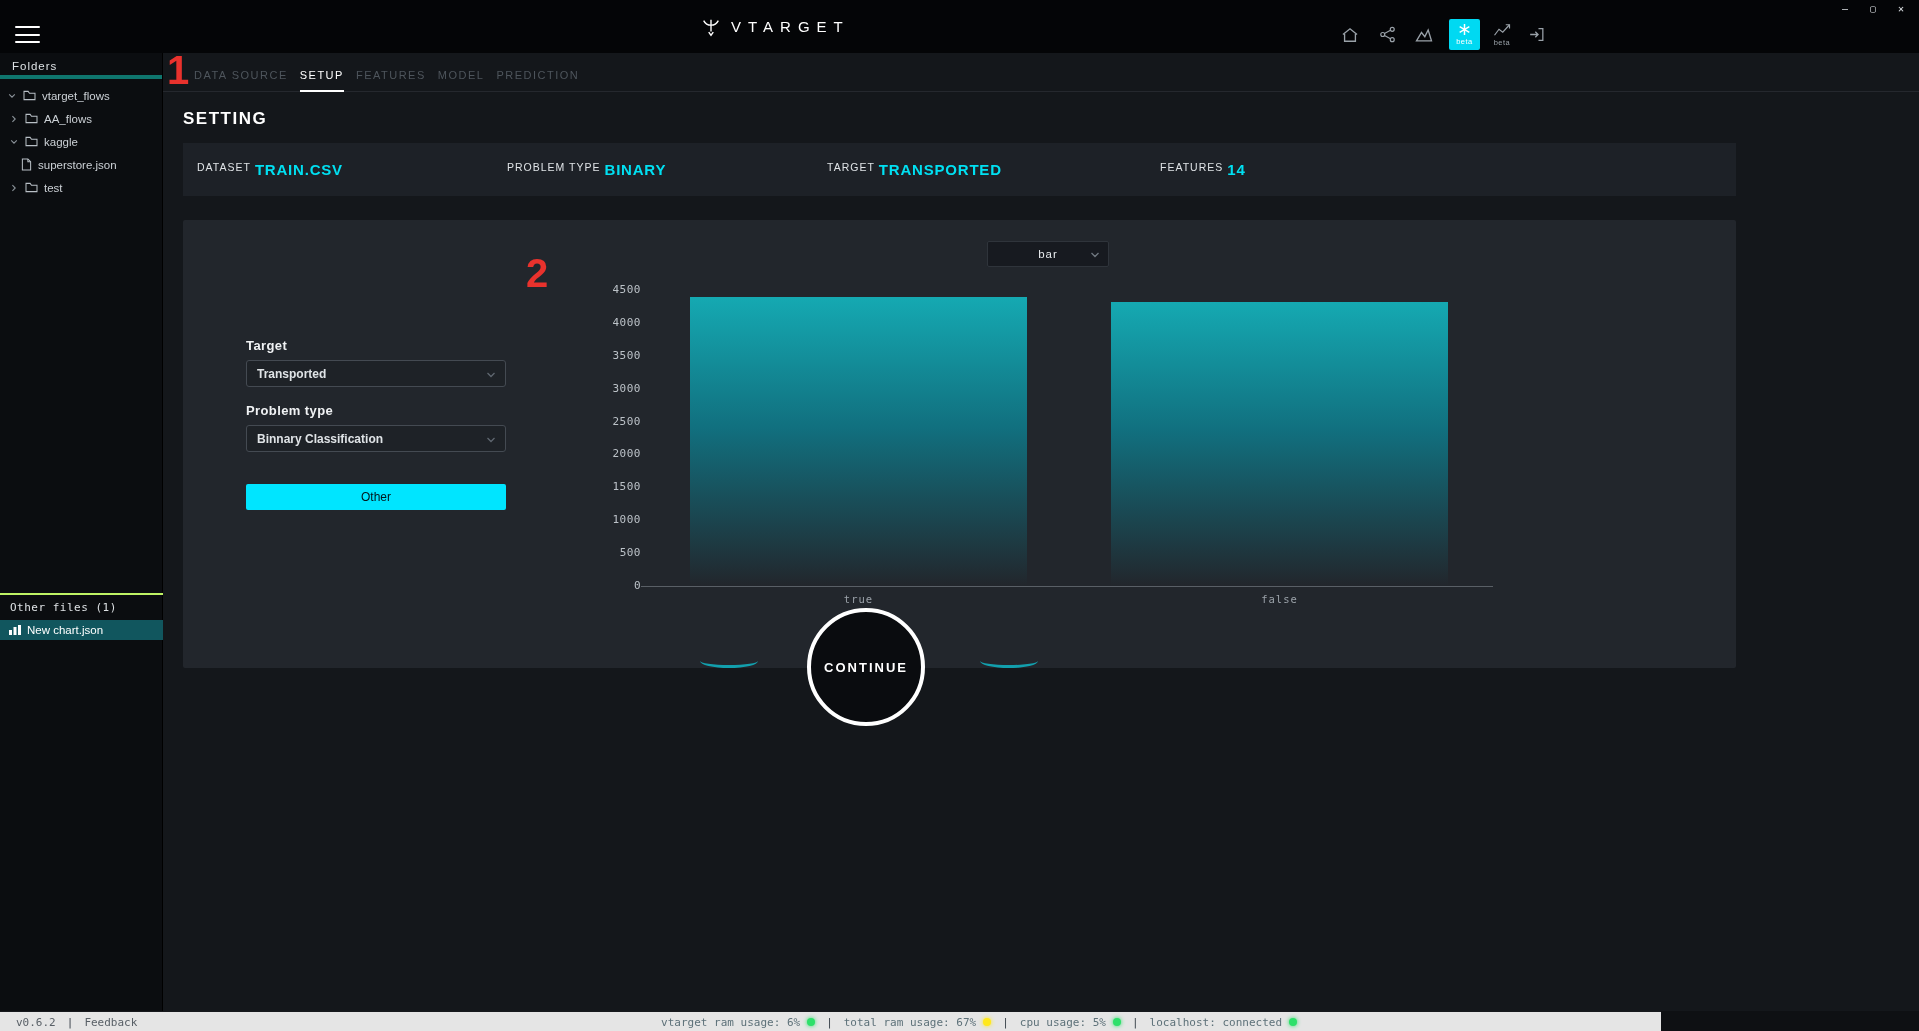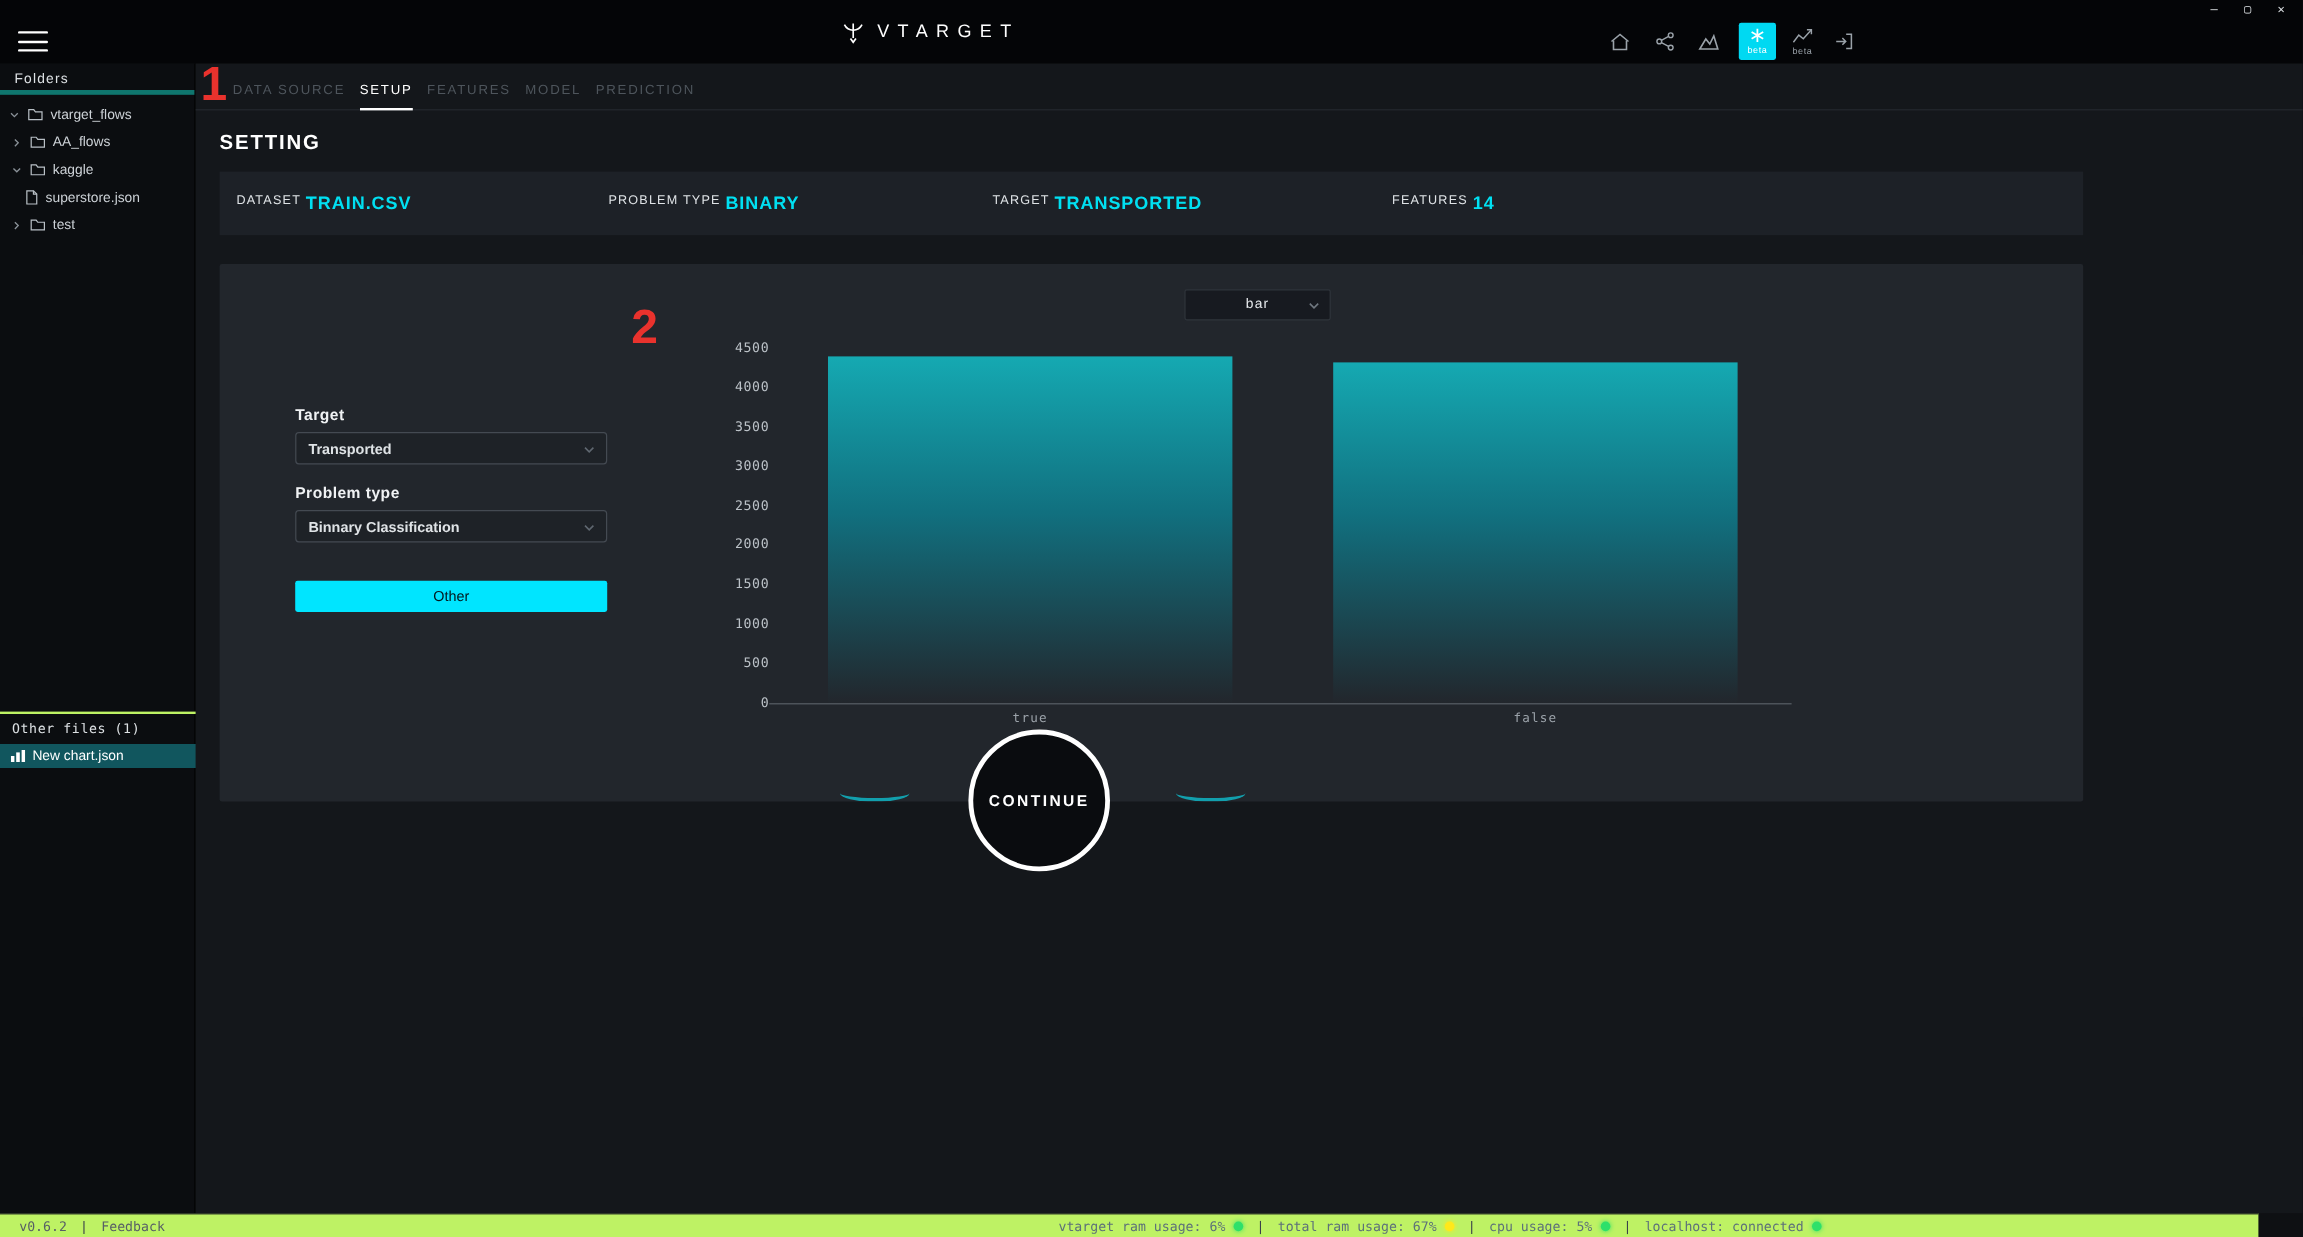--- a/index.html
+++ b/index.html
@@ -69,21 +69,21 @@
   .arc-right{left:797px;top:434px}
 
   .continue-btn{position:absolute;left:644px;top:555px;width:118px;height:118px;border-radius:50%;background:#0a0c0f;border:4px solid #ffffff;color:#ffffff;font-size:13px;font-weight:bold;letter-spacing:2px;display:flex;align-items:center;justify-content:center;cursor:pointer;z-index:5}
 
   
   .ann{position:absolute;color:#e9322d;font-size:40px;font-weight:bold;line-height:1;z-index:50}
   .ann-1{left:167px;top:50px}
   .ann-2{left:526px;top:253px}
 
   
-  .statusbar{position:absolute;left:0;bottom:0;width:1882px;height:20px;background:#bef264;border-top:1px solid #17191d;font-family:"DejaVu Sans Mono",monospace;font-size:11px}
+  .statusbar{position:absolute;left:0;bottom:0;width:1661px;height:20px;background:#e5e5e5;border-top:1px solid #17191d;font-family:"DejaVu Sans Mono",monospace;font-size:11px}
   .status-left{position:absolute;left:16px;top:0;height:20px;display:flex;align-items:center;gap:11px;color:#585f66}
   .status-left .fb{cursor:pointer}
   .status-right{position:absolute;right:364px;top:0;height:20px;display:flex;align-items:center;gap:11px;color:#5d7179}
   .metric{display:flex;align-items:center;gap:7px}
   .dot{width:8px;height:8px;border-radius:50%}
   .pipe{color:#3a424a}
 </style>
 </head>
 <body>
 

